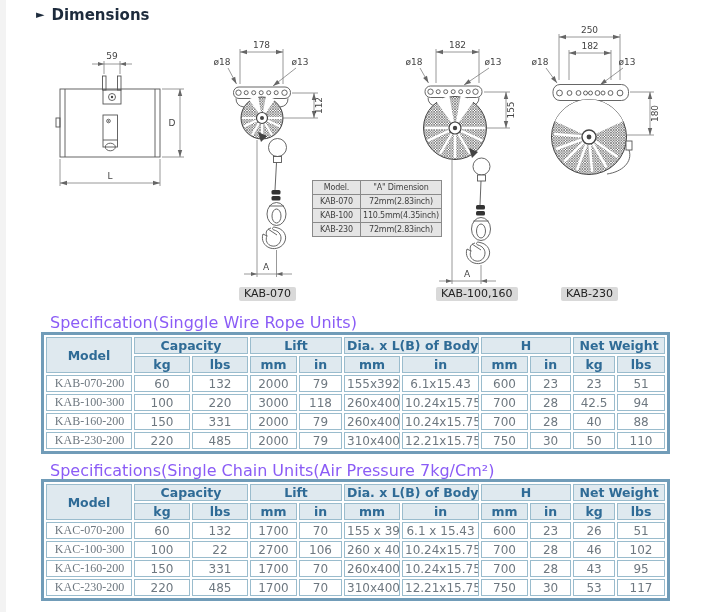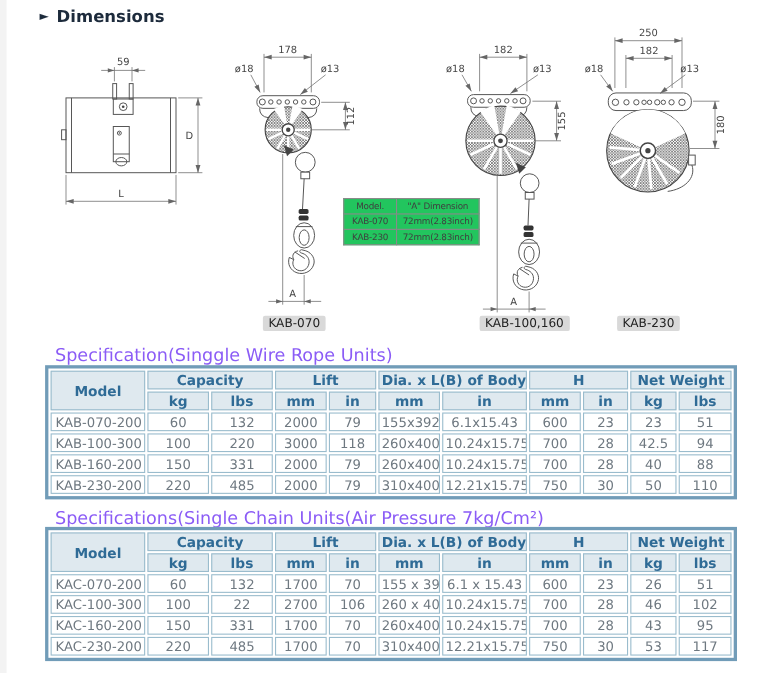--- a/index.html
+++ b/index.html
@@ -7,31 +7,31 @@
   .left-strip{position:absolute;left:0;top:0;width:6px;height:612px;background:#f3f3f3;}
   .heading{position:absolute;left:36px;top:6px;font-size:15px;font-weight:bold;color:#1d2b3c;}
   .heading .arrow{font-size:11px;margin-right:7px;vertical-align:2px;}
   svg.drawings{position:absolute;left:0;top:0;}
   svg text{font-family:"DejaVu Sans",sans-serif;font-size:9px;fill:#444;}
   .dl{stroke:#777;stroke-width:0.75;fill:none;}
   .geo{stroke:#555;stroke-width:0.9;fill:none;}
   .geow{fill:#fff;stroke:#555;stroke-width:0.9;}
   .model-tag{position:absolute;background:#d9d9d9;border-radius:2px;color:#222;
              font-size:11px;line-height:14px;height:14px;padding:0 5px;white-space:nowrap;}
-  .adim-table{position:absolute;left:312px;top:180px;border-collapse:collapse;background:#22c55e;}
+  .adim-table{position:absolute;left:312px;top:180px;border-collapse:collapse;background:#e5e5e5;}
   .adim-table th,.adim-table td{border:1px solid #8a8a8a;font-size:8px;font-weight:normal;color:#3f3f3f;
              text-align:center;padding:1px 2px;white-space:nowrap;height:11px;letter-spacing:-0.2px;}
   .spec-title{position:absolute;left:50px;font-size:16px;color:#8b5cf6;}
   .spec-table{position:absolute;left:41px;border-collapse:separate;border-spacing:2px;
               border:3px solid #719cb8;background:#fff;table-layout:fixed;width:629px;}
   .spec-table th,.spec-table td{box-sizing:border-box;border:1px solid #9abccd;text-align:center;
               overflow:hidden;white-space:nowrap;}
   .spec-table th{background:#dfe9ef;color:#2f6b96;font-size:12.5px;font-weight:bold;height:17px;padding:0 2px;}
   .spec-table td{color:#6e7880;font-size:12px;height:17px;padding:0 2px;background:#fff;}
-  .spec-table td.model-cell{text-align:right;padding-left:3px;}
+  .spec-table td.model-cell{text-align:center;padding-left:3px;font-family:Liberation Serif, serif;}
 </style>
 </head>
 <body>
 
 <div class="page">
   <div class="left-strip"></div>
 
   <div class="heading">
     <span class="arrow">►</span><span>Dimensions</span>
   </div>
@@ -265,20 +265,24 @@
     <thead>
       <tr>
         <th>Model.</th>
         <th>"A" Dimension</th>
       </tr>
     </thead>
     <tbody>
         <tr>
           <td>KAB-070</td>
           <td>72mm(2.83inch)</td>
+        </tr>
+        <tr>
+          <td>KAB-100</td>
+          <td>110.5mm(4.35inch)</td>
         </tr>
         <tr>
           <td>KAB-230</td>
           <td>72mm(2.83inch)</td>
         </tr>
       </tbody>
   </table>
 
   <div class="spec-title" style="top:313px;">Specification(Singgle Wire Rope Units)</div>
   <table class="spec-table" style="top:332px;">

